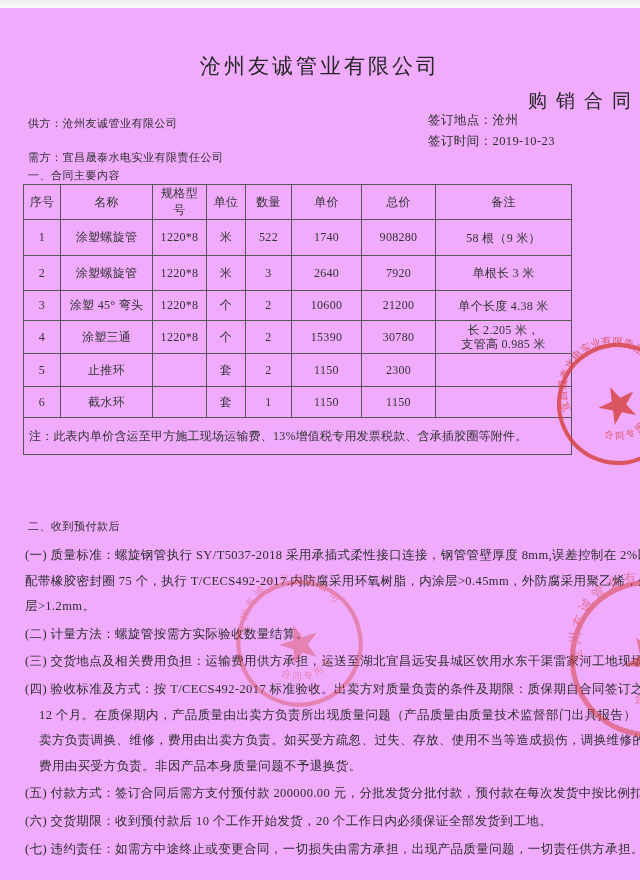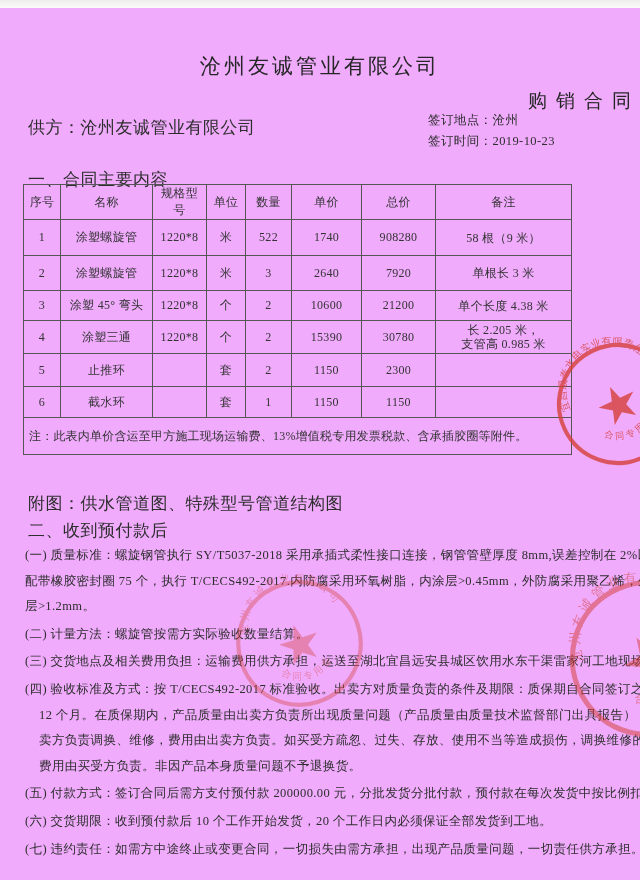--- a/index.html
+++ b/index.html
@@ -1,21 +1,21 @@
 <!DOCTYPE html>
 <html><head>
 <meta charset="utf-8">
 <style>
   html,body{margin:0;padding:0;}
   body{width:640px;height:880px;background:#e8e8e8;font-family:"Liberation Serif","DejaVu Serif",serif;}
   .page{position:relative;width:640px;height:880px;background:#f0abfc;overflow:hidden;color:#2e2e2e;}
   .scan-edge{position:absolute;left:0;top:0;width:640px;height:8px;background:linear-gradient(#ededeb,#fbfbfa);}
   .doc-company{position:absolute;left:0;top:52px;width:640px;text-align:center;font-size:21px;letter-spacing:3px;color:#262626;}
   .doc-title{position:absolute;left:0;top:88px;width:640px;text-align:right;font-size:19px;letter-spacing:9px;color:#262626;}
-  .line{position:absolute;font-size:17px;letter-spacing:.5px;white-space:nowrap;}
+  .line{position:absolute;font-size:11px;letter-spacing:.5px;white-space:nowrap;}
   .supplier{left:28px;top:116px;}
   .buyer{left:28px;top:150px;}
   .sec1{left:28px;top:168px;}
   .attachment{left:28px;top:492px;}
   .sec2{left:28px;top:519px;}
   .meta{position:absolute;left:428px;top:110px;font-size:12.5px;letter-spacing:.4px;}
   .meta div{height:21px;line-height:21px;white-space:nowrap;}
   table.contract{position:absolute;left:23px;top:184px;width:548px;border-collapse:collapse;table-layout:fixed;}
   table.contract td{border:1px solid #565656;font-size:12px;text-align:center;vertical-align:middle;padding:0 2px;color:#333;letter-spacing:.3px;overflow:hidden;}
   table.contract td.remark{white-space:pre-line;line-height:14px;}
@@ -34,20 +34,21 @@
   <div class="doc-company">沧州友诚管业有限公司</div>
   <div class="doc-title">购销合同</div>
 
   <div class="line supplier"><span>供方：</span><span>沧州友诚管业有限公司</span></div>
 
   <div class="meta">
     <div><span>签订地点：</span><span>沧州</span></div>
     <div><span>签订时间：</span><span>2019-10-23</span></div>
   </div>
 
+  <div class="line buyer"><span>需方：</span><span>宜昌晟泰水电实业有限责任公司</span></div>
 
   <div class="line sec1">一、合同主要内容</div>
 
   <table class="contract">
     <colgroup id="table-cols">
         <col style="width: 37px;">
         <col style="width: 92px;">
         <col style="width: 54px;">
         <col style="width: 39px;">
         <col style="width: 46px;">
@@ -126,21 +127,20 @@
           <td>1150</td>
           <td>1150</td>
           <td class="remark"></td>
         </tr>
         <tr style="height: 37px;">
           <td colspan="8" class="note-cell">注：此表内单价含运至甲方施工现场运输费、13%增值税专用发票税款、含承插胶圈等附件。</td>
         </tr>
       </tbody>
   </table>
 
-  <div class="line attachment">附图：供水管道图、特殊型号管道结构图</div>
   <div class="line sec2">二、收到预付款后</div>
 
   <div id="clauses">
       <div class="clause">
         <div class="cl-line">(一) 质量标准：螺旋钢管执行 SY/T5037-2018 采用承插式柔性接口连接，钢管管壁厚度 8mm,误差控制在 2%以内，</div>
         <div class="cl-line">配带橡胶密封圈 75 个，执行 T/CECS492-2017.内防腐采用环氧树脂，内涂层&gt;0.45mm，外防腐采用聚乙烯，外涂</div>
         <div class="cl-line">层&gt;1.2mm。</div>
       </div>
       <div class="clause">
         <div class="cl-line">(二) 计量方法：螺旋管按需方实际验收数量结算。</div>

